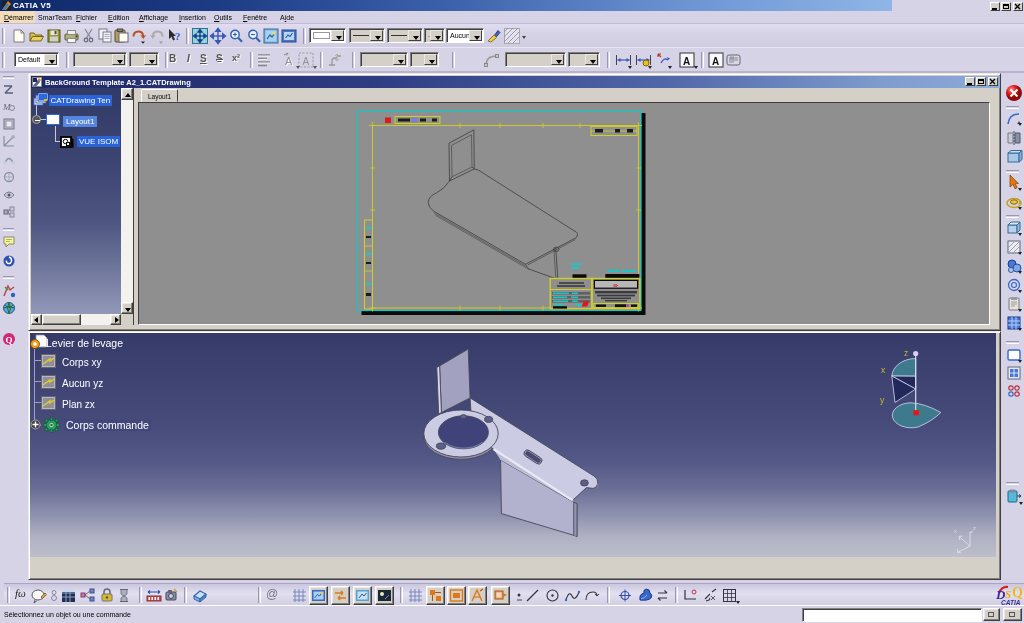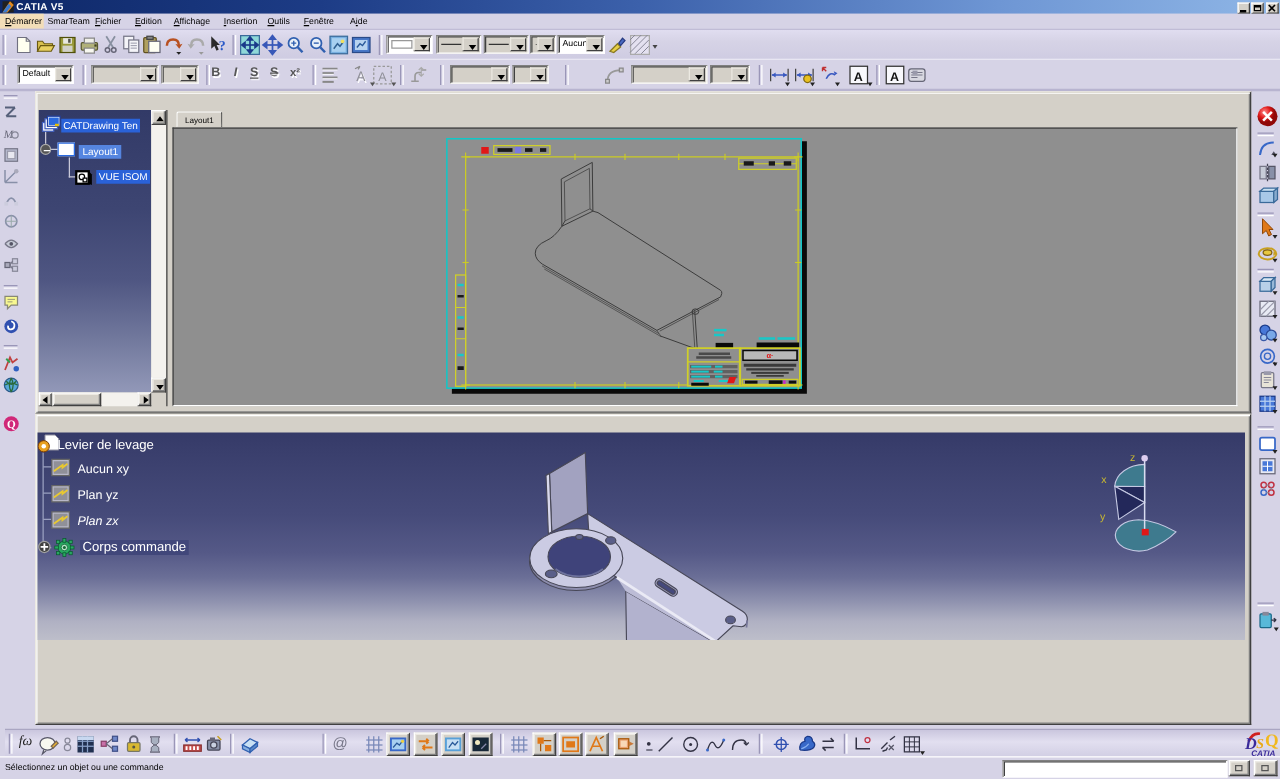--- a/index.html
+++ b/index.html
@@ -15,21 +15,21 @@
 .combo.gray { background:#d4d0c8; }
 .tbtxt { position:absolute; font-size:9px; color:#555; font-weight:bold; }
 .mi { position:absolute; top:3px; font-size:7px; color:#000; }
 .mi u { text-decoration:underline; }
 .wbtn { position:absolute; width:10px; height:9px; background:#d4d0c8; border:1px solid; border-color:#ffffff #404040 #404040 #ffffff; }
 svg { position:absolute; overflow:visible; }
 </style>
 </head>
 <body>
 
-<div class="abs" style="left:0;top:0;width:1024px;height:11px;background:linear-gradient(90deg,#0e2868 0%,#1d3c86 25%,#3c61ab 50%,#6e96d4 78%,#8fb6e6 100%);">
+<div class="abs" style="left:0;top:0;width:892px;height:11px;background:linear-gradient(90deg,#0e2868 0%,#1d3c86 25%,#3c61ab 50%,#6e96d4 78%,#8fb6e6 100%);">
   <svg class="abs" style="left:2px;top:1px;" width="9" height="9" viewBox="0 0 9 9">
       <rect x="0" y="0" width="9" height="9" fill="#202020"></rect>
       <path d="M0,9 L6,0 L9,3 L4,9 Z" fill="#e08820"></path>
       <path d="M0,9 L5,2 L7,4 L3,9 Z" fill="#3a7ad0"></path>
     </svg>
   <span class="abs" style="left:13px;top:1px;font-size:8px;font-weight:bold;color:#fff;letter-spacing:0.3px;">CATIA V5</span>
   <div class="wbtn" style="left:990px;top:2px;">
       <div class="abs" style="left:1px;top:5px;width:5px;height:2px;background:#000;"></div>
     </div>
   <div class="wbtn" style="left:1001px;top:2px;">
@@ -506,20 +506,41 @@
   <svg class="abs" style="left:4px;top:415px" width="16" height="17">
       <rect x="2" y="3" width="9" height="11" rx="1" fill="#58b8d8" stroke="#1a6888"></rect>
       <rect x="4" y="1.5" width="5" height="3" fill="#889"></rect>
       <path d="M11,8 h4 M15,8 l-2,-1.5 M15,8 l-2,1.5" stroke="#334" stroke-width="1"></path>
     </svg>
   <div class="abs" style="left:17px;top:429px;border:2px solid transparent;border-top:3px solid #222;"></div>
 </div>
 
 <div class="abs" id="drawwin" style="left:28px;top:73px;width:973px;height:258px;background:#d4d0c8;border:1px solid;border-color:#ece9e2 #404040 #404040 #ece9e2;box-shadow:inset 1px 1px 0 #fff, inset -1px -1px 0 #808080;">
 
+  <div class="abs" style="left:2px;top:2px;width:969px;height:12px;background:linear-gradient(90deg,#1f2968 0%,#2e3c82 35%,#4f66a8 65%,#7e9cce 88%,#8faad8 100%);">
+    <svg class="abs" style="left:1px;top:1px" width="10" height="10" viewBox="0 0 10 10">
+        <rect width="10" height="10" fill="#fff"></rect>
+        <rect x="0.5" y="0.5" width="9" height="9" fill="none" stroke="#888"></rect>
+        <path d="M1,9 L7,1 L9,3 L5,9 Z" fill="#d88018"></path>
+        <path d="M1,9 L6,3 L8,5 L4,9 Z" fill="#3a6ac0"></path>
+        <rect x="1" y="1" width="4" height="4" fill="#202060"></rect>
+      </svg>
+    <span class="abs" style="left:14px;top:2px;font-size:7.5px;font-weight:bold;color:#fff;">BackGround Template A2_1.CATDrawing</span>
+    <div class="wbtn" style="left:934px;top:1px;">
+        <div class="abs" style="left:1px;top:5px;width:5px;height:2px;background:#000;"></div>
+      </div>
+    <div class="wbtn" style="left:945px;top:1px;">
+        <div class="abs" style="left:1px;top:1px;width:6px;height:5px;border:1px solid #000;border-top-width:2px;"></div>
+      </div>
+    <div class="wbtn" style="left:957px;top:1px;">
+        <svg width="8" height="7">
+          <path d="M1,1 L6,6 M6,1 L1,6" stroke="#000" stroke-width="1.3"></path>
+        </svg>
+      </div>
+  </div>
 
   <div class="abs" style="left:2px;top:14px;width:90px;height:226px;background:linear-gradient(#323a67 0%,#3d4572 35%,#4f5682 60%,#737a9e 82%,#9298b8 100%);overflow:hidden;">
 
     <div class="abs" style="left:4.5px;top:17px;width:1px;height:10px;background:#c8c8d8;"></div>
     <div class="abs" style="left:9px;top:31px;width:8px;height:1px;background:#c8c8d8;"></div>
     <div class="abs" style="left:23.5px;top:38px;width:1px;height:16px;background:#c8c8d8;"></div>
     <div class="abs" style="left:23.5px;top:53px;width:7px;height:1px;background:#c8c8d8;"></div>
 
     <svg class="abs" style="left:2px;top:4px" width="16" height="16" viewBox="0 0 16 16">
       <rect x="1" y="6" width="9" height="7" fill="#fff" stroke="#4060c0"></rect>
@@ -706,42 +727,42 @@
           <rect x="468" y="166.8" width="13" height="2"></rect>
           <rect x="483" y="166.8" width="14" height="2"></rect>
         </g>
     </svg>
   </div>
 </div>
 
 <div class="abs" id="partwin" style="left:28px;top:331px;width:973px;height:249px;background:#d4d0c8;border:1px solid;border-color:#ece9e2 #404040 #404040 #ece9e2;box-shadow:inset 1px 1px 0 #fff, inset -1px -1px 0 #808080;">
 
 
-  <div class="abs" id="vp3d" style="left:1px;top:14px;width:966px;height:166px;background:linear-gradient(#353a68 0%, #3a3f6d 10%, #464b7a 40%, #555987 58%, #6b6f97 70%, #9194b0 82%, #b0b1c3 91%, #bdbeca 100%);overflow:hidden;">
+  <div class="abs" id="vp3d" style="left:1px;top:1px;width:966px;height:224px;background:linear-gradient(#353a68 0%, #3a3f6d 10%, #464b7a 40%, #555987 58%, #6b6f97 70%, #9194b0 82%, #b0b1c3 91%, #bdbeca 100%);overflow:hidden;">
 
     <svg class="abs" style="left:0;top:0" width="200" height="120" viewBox="0 0 200 120">
 
       <g stroke="#9aa0c0" stroke-width="1">
         <line x1="4.5" y1="16" x2="4.5" y2="92"></line>
         <line x1="4.5" y1="27.5" x2="11" y2="27.5"></line>
         <line x1="4.5" y1="48.5" x2="11" y2="48.5"></line>
         <line x1="4.5" y1="69.5" x2="11" y2="69.5"></line>
         <line x1="4.5" y1="92" x2="11" y2="92"></line>
       </g>
 
       <g>
         <path d="M6,2 h8 l3,3 v9 h-11 z" fill="#fff" stroke="#9090a0" stroke-width="0.8"></path>
         <circle cx="5" cy="11" r="4.5" fill="#e8a020" stroke="#804000" stroke-width="0.8"></circle>
         <circle cx="5" cy="11" r="1.8" fill="#fff"></circle>
       </g>
     </svg>
     <span class="abs" style="left:16px;top:4px;font-size:10.5px;color:#fff;">Levier de levage</span>
-    <span class="abs" style="left:32px;top:23.5px;font-size:10px;color:#fff;">Aucun xy</span>
-    <span class="abs" style="left:32px;top:44.5px;font-size:10px;color:#fff;">Plan yz</span>
-    <span class="abs" style="left:32px;top:65.5px;font-size:10px;color:#fff;font-style:italic;">Plan zx</span>
+    <span class="abs" style="left:32px;top:23.5px;font-size:10px;color:#fff;">Corps xy</span>
+    <span class="abs" style="left:32px;top:44.5px;font-size:10px;color:#fff;">Aucun yz</span>
+    <span class="abs" style="left:32px;top:65.5px;font-size:10px;color:#fff;">Plan zx</span>
     <span class="abs" style="left:34px;top:86px;font-size:10.5px;color:#fff;background:#41477a;padding:0 2px;">Corps commande</span>
 
     <svg class="abs" style="left:11px;top:20.5px" width="15" height="14">
         <rect x="0.5" y="0.5" width="14" height="13" fill="#b8b8c8" stroke="#666"></rect>
         <rect x="2" y="2" width="11" height="10" fill="#909098"></rect>
         <path d="M2,10 L9,5 L9,7 L13,4" stroke="#e8c830" stroke-width="1.5" fill="none"></path>
       </svg>
     <svg class="abs" style="left:11px;top:41.5px" width="15" height="14">
         <rect x="0.5" y="0.5" width="14" height="13" fill="#b8b8c8" stroke="#666"></rect>
         <rect x="2" y="2" width="11" height="10" fill="#909098"></rect>

